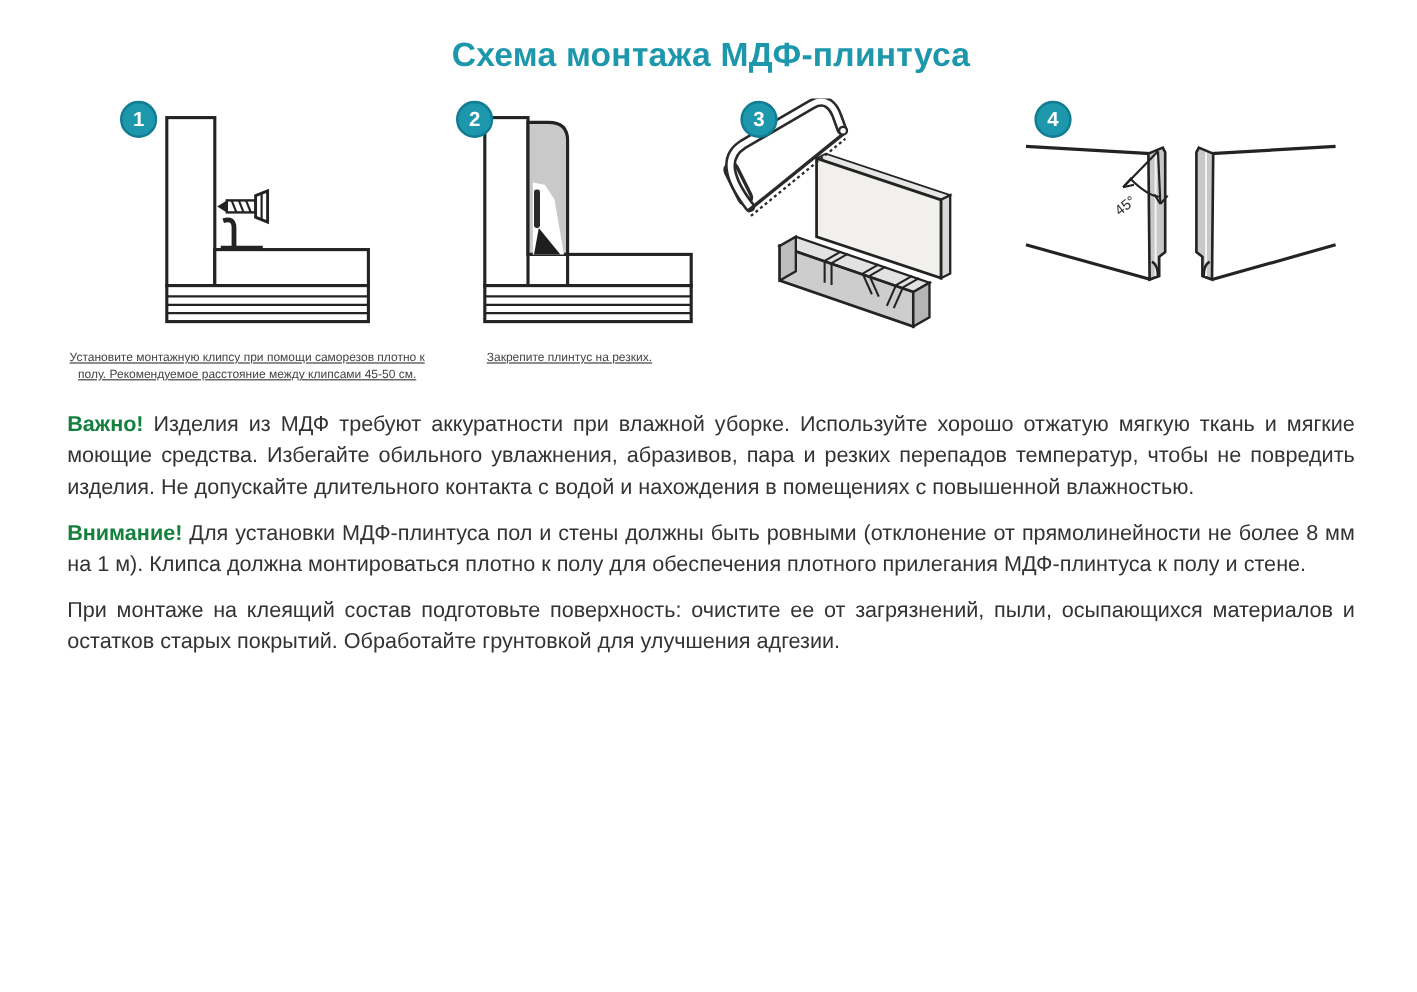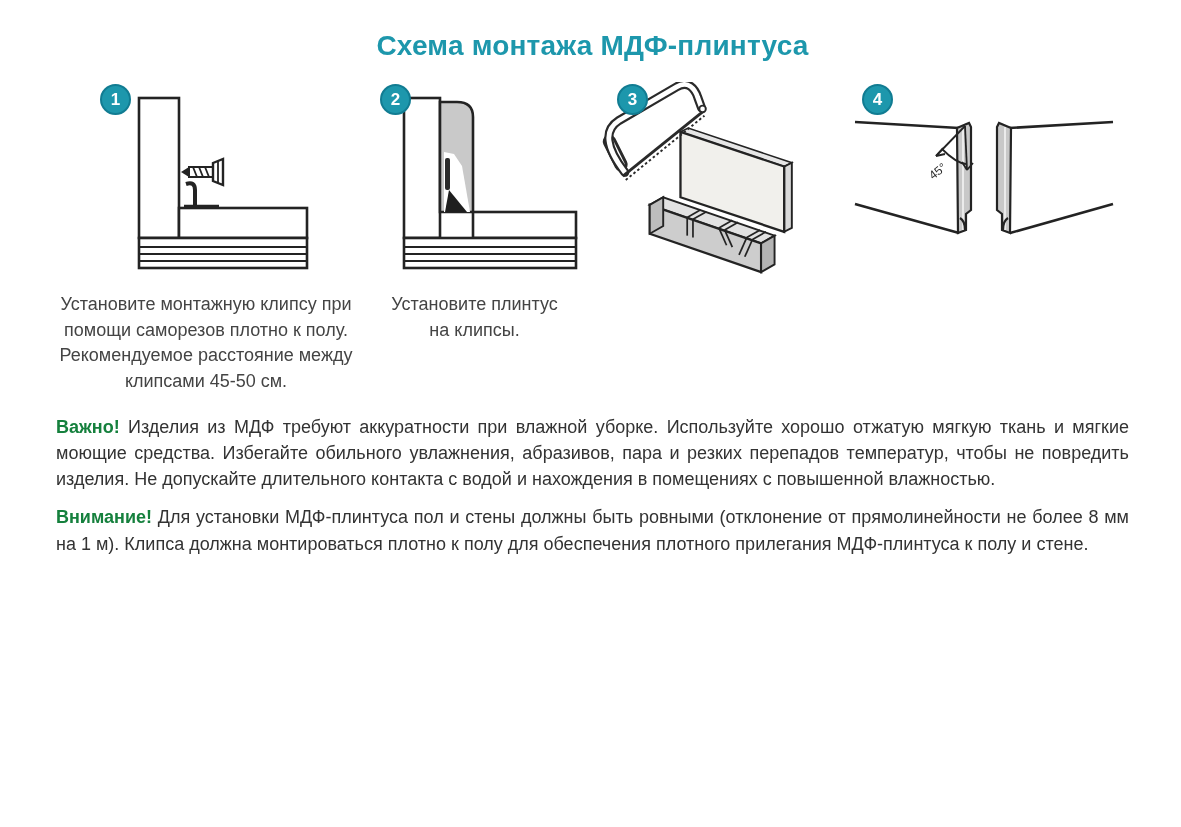--- a/index.html
+++ b/index.html
@@ -20,21 +20,21 @@
   .badge {
     position:absolute; top:2px; left:24px; width:31px; height:31px;
     border-radius:50%; background:var(--accent); border:2px solid #117c92;
     color:#fff; font-size:17px; font-weight:bold;
     display:flex; align-items:center; justify-content:center; box-sizing:border-box;
   }
   .step-1 .badge { left:44px; }
   .illus { height:194px; display:flex; align-items:flex-end; justify-content:center; }
   .caption {
     margin:16px auto 0; text-align:center;
-    font-size:18px; line-height:1.42; color:var(--cap);
+    font-size:10px; line-height:1.42; color:var(--cap);text-decoration:underline;
   }
   .step-1 .caption { max-width:296px; }
   .step-2 .caption { max-width:180px; }
   .step-3 .caption { max-width:212px; }
   .step-4 .caption { max-width:282px; }
 
   .body-text { margin-top:20px; }
   .body-text p {
     margin:0 0 12px; font-size:18px; line-height:1.45;
     text-align:justify; color:var(--body);
@@ -102,21 +102,21 @@
           </g>
           <g>
             <rect class="shape" x="107" y="122" width="103" height="26"></rect>
             <rect class="shape" x="38" y="148" width="172" height="30"></rect>
             <line class="ln-thin" x1="38" y1="157" x2="210" y2="157"></line>
             <line class="ln-thin" x1="38" y1="164" x2="210" y2="164"></line>
             <line class="ln-thin" x1="38" y1="171" x2="210" y2="171"></line>
           </g>
         </svg>
       </div>
-      <div class="caption">Установите плинтус на клипсы.</div>
+      <div class="caption">Закрепите плинтус на резких.</div>
     </div>
 
     <div class="step step-3">
       <div class="illus">
         <svg width="240" height="194" viewBox="0 0 250 202">
           <g>
             <polygon points="88,52 196,88 204,84 96,48" fill="#e6e6e6" stroke="#232323" stroke-width="1.6"></polygon>
             <polygon points="196,88 204,84 204,152 196,156" fill="#d9d9d9" stroke="#232323" stroke-width="2"></polygon>
             <polygon points="88,52 196,88 196,156 88,120" fill="#f1f0ec" stroke="#232323" stroke-width="2.4"></polygon>
           </g>
@@ -182,15 +182,16 @@
         </svg>
       </div>
       <div class="badge">4</div>
     </div>
 
   </div>
 
   <div class="body-text">
     <p><b>Важно!</b> <span>Изделия из МДФ требуют аккуратности при влажной уборке. Используйте хорошо отжатую мягкую ткань и мягкие моющие средства. Избегайте обильного увлажнения, абразивов, пара и резких перепадов температур, чтобы не повредить изделия. Не допускайте длительного контакта с водой и нахождения в помещениях с повышенной влажностью.</span></p>
     <p><b>Внимание!</b> <span>Для установки МДФ-плинтуса пол и стены должны быть ровными (отклонение от прямолинейности не более 8 мм на 1 м). Клипса должна монтироваться плотно к полу для обеспечения плотного прилегания МДФ-плинтуса к полу и стене.</span></p>
+    <p><b></b><span>При монтаже на клеящий состав подготовьте поверхность: очистите ее от загрязнений, пыли, осыпающихся материалов и остатков старых покрытий. Обработайте грунтовкой для улучшения адгезии.</span></p>
   </div>
 
 </div>
 
 </body></html>

